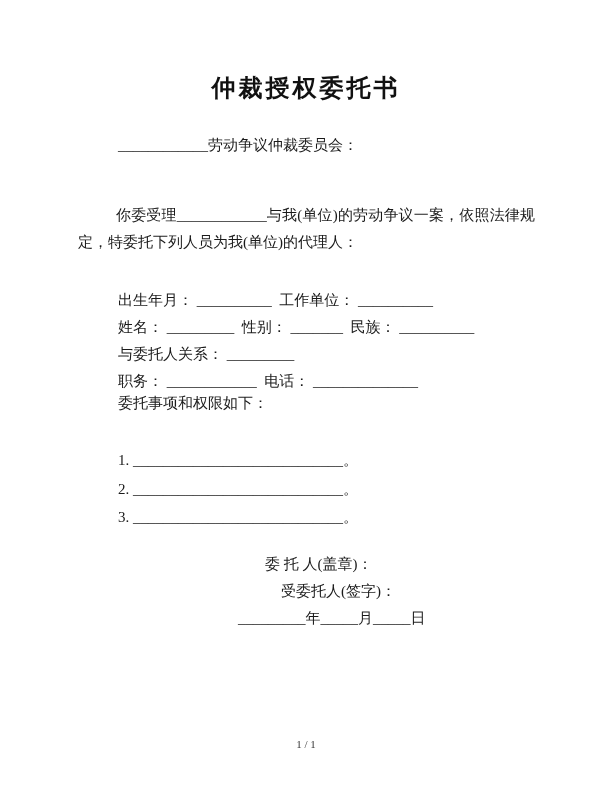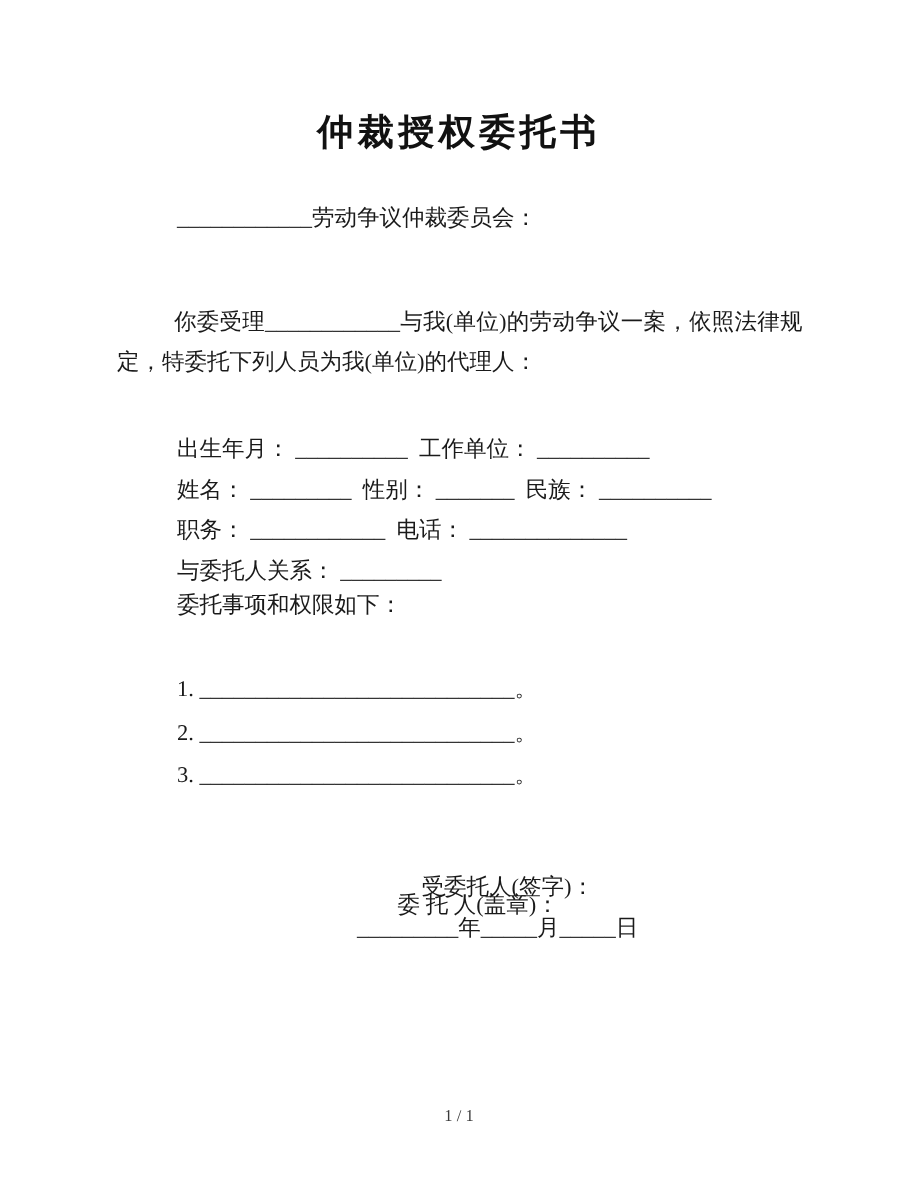--- a/index.html
+++ b/index.html
@@ -62,21 +62,20 @@
     position: absolute;
     top: 446px;
     left: 118px;
     line-height: 28.5px;
     text-align: right;
   }
   .sig-principal {
     position: absolute;
     top: 555px;
     left: 265px;
-    margin-top: 39px;
   }
   .sig-agent {
     position: absolute;
     top: 582px;
     left: 265px;
     margin-left: 16px;
   }
   .sig-date {
     position: absolute;
     top: 609px;
@@ -99,22 +98,22 @@
 
   <h1 class="doc-title">仲裁授权委托书</h1>
 
   <div class="salutation line">____________劳动争议仲裁委员会：</div>
 
   <p class="intro">你委受理____________与我(单位)的劳动争议一案，依照法律规定，特委托下列人员为我(单位)的代理人：</p>
 
   <div class="agent-info">
     <div class="line">出生年月： __________  工作单位： __________</div>
     <div class="line">姓名： _________  性别： _______  民族： __________</div>
+    <div class="line">与委托人关系： _________</div>
     <div class="line">职务： ____________  电话： ______________</div>
-    <div class="line">与委托人关系： _________</div>
   </div>
 
   <div class="auth-heading line">委托事项和权限如下：</div>
 
   <div class="auth-items">
     <div class="line">1. ____________________________。</div>
     <div class="line">2. ____________________________。</div>
     <div class="line">3. ____________________________。</div>
   </div>
 

